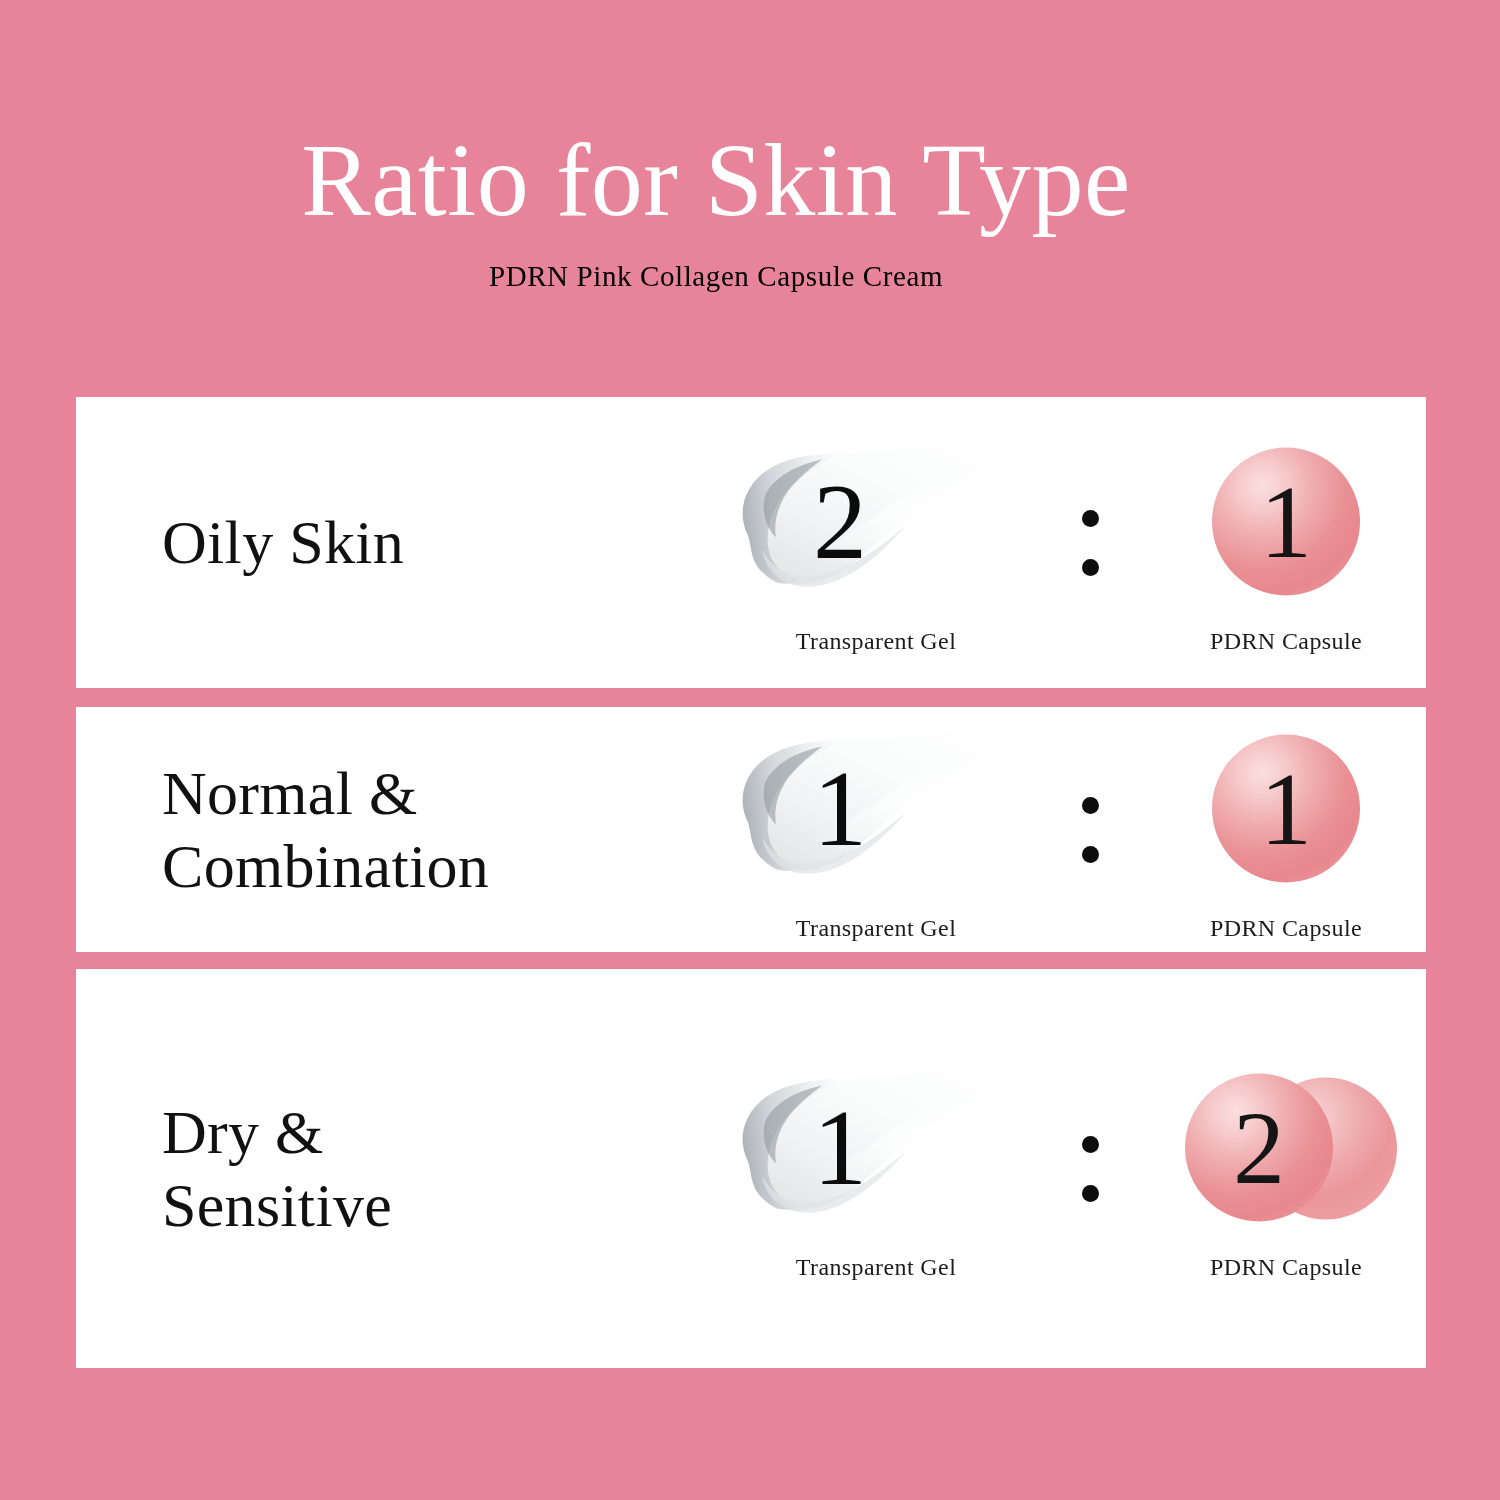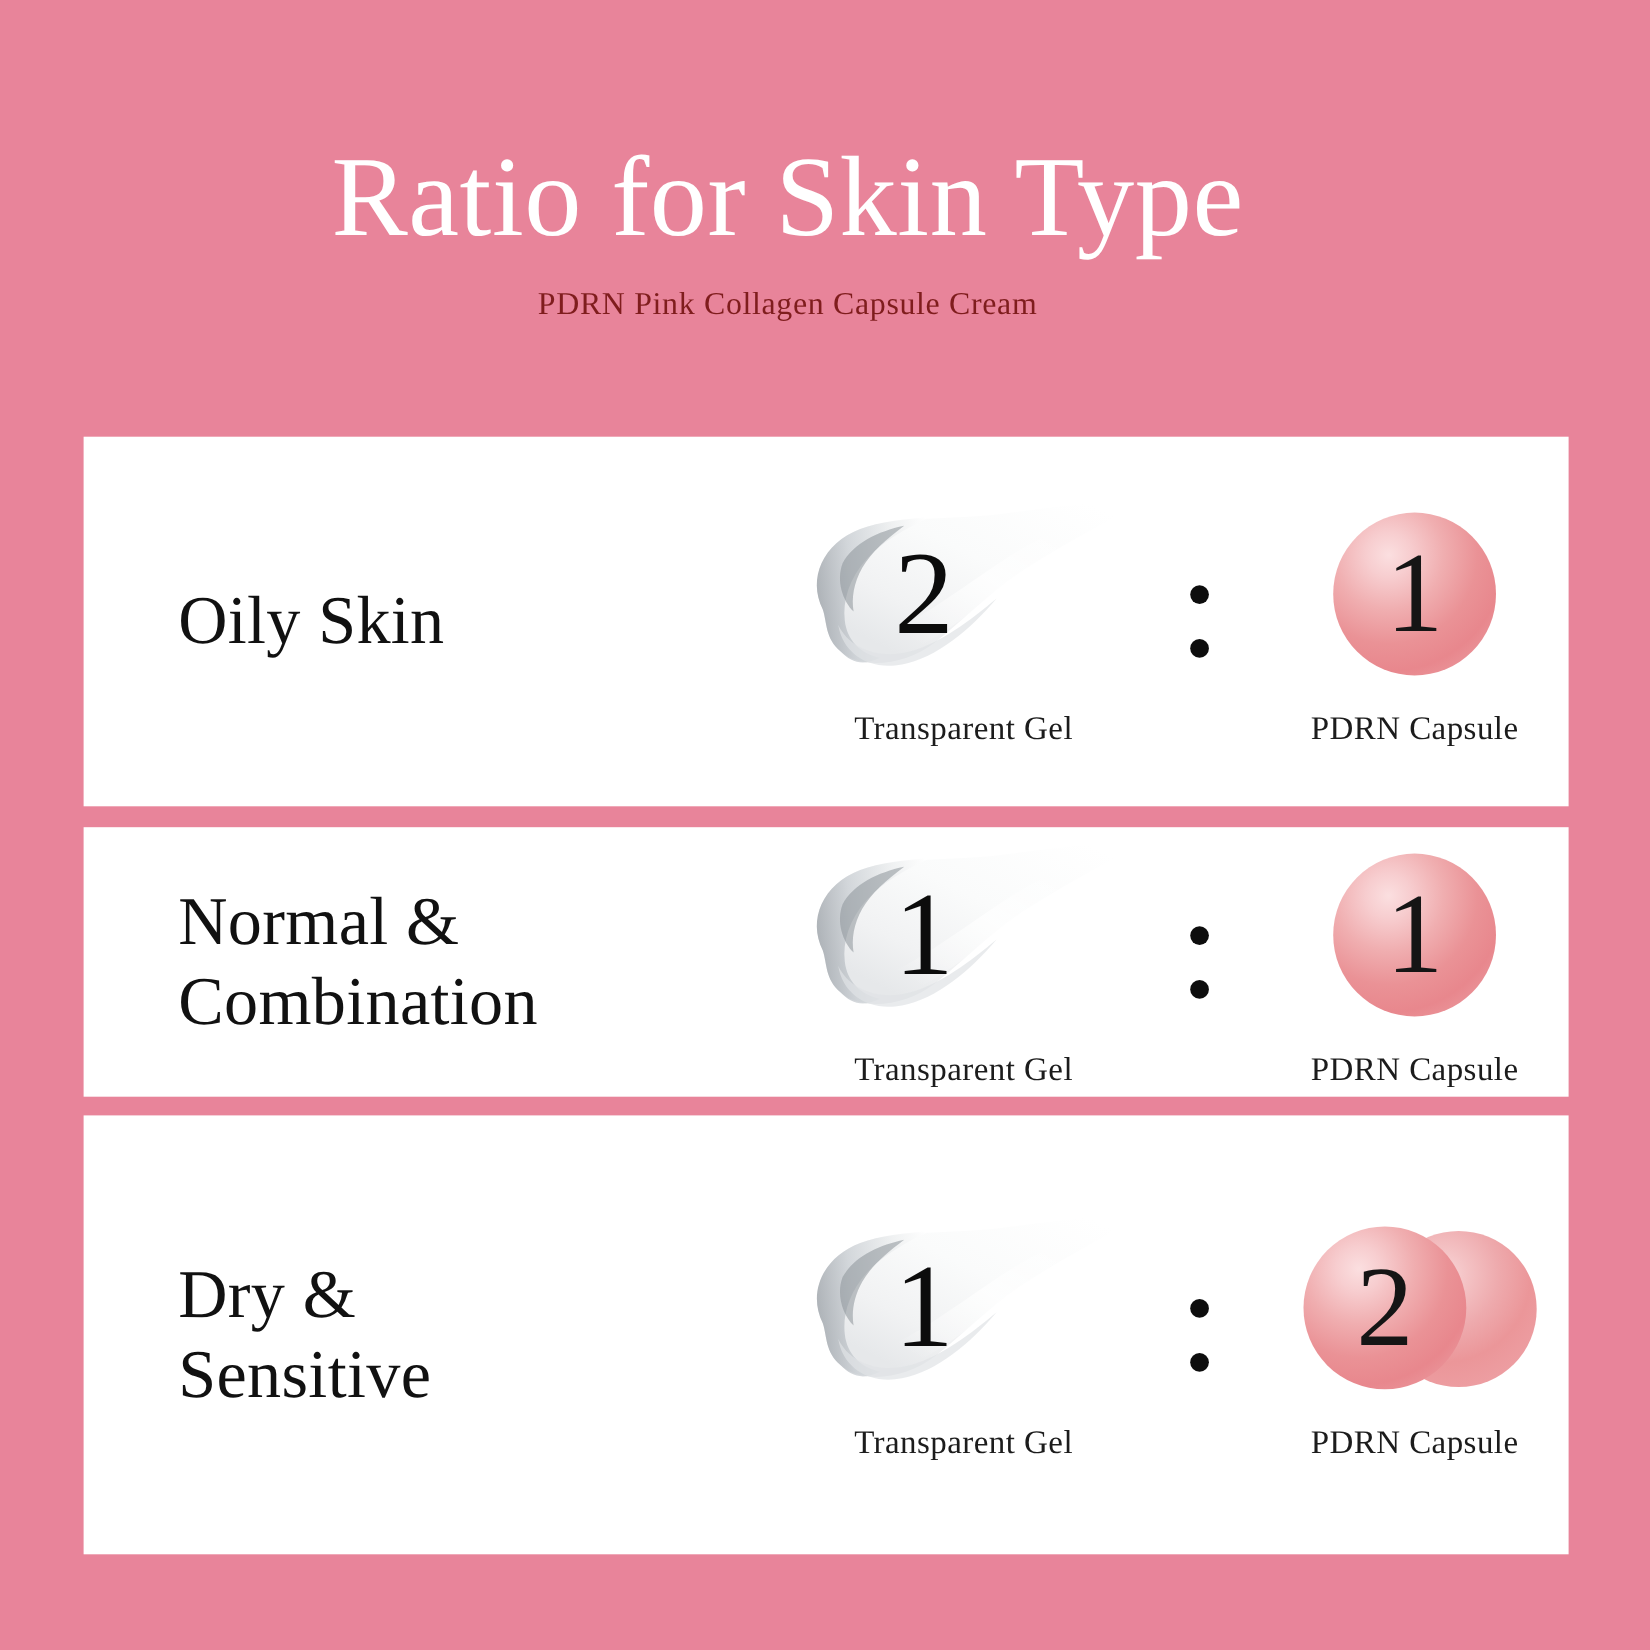--- a/index.html
+++ b/index.html
@@ -39,40 +39,40 @@
     line-height: 1.0;
     color: #ffffff;
     letter-spacing: 0.5px;
   }
   .page-subtitle {
     margin: 0;
     padding-top: 28px;
     font-family: "Liberation Serif", "DejaVu Serif", serif;
     font-size: 29px;
     font-weight: 400;
-    color: #7f1d1d;
+    color: #000000;
     letter-spacing: 0.6px;
   }
 
   
   .rows {
     position: absolute;
     left: 76px;
     top: 397px;
     width: 1350px;
   }
   .row-card {
     position: relative;
     width: 1350px;
     background: #ffffff;
     box-sizing: border-box;
     display: flex;
     align-items: center;
   }
-  .row-card.r1 { height: 336px; margin-bottom: 19px; }
+  .row-card.r1 { height: 291px; margin-bottom: 19px; }
   .row-card.r2 { height: 245px; margin-bottom: 17px; }
   .row-card.r3 { height: 399px; }
 
   .skin-label {
     position: absolute;
     left: 86px;
     top: 50%;
     transform: translateY(-50%);
     font-family: "Liberation Serif", "DejaVu Serif", serif;
     font-size: 62px;
@@ -125,21 +125,21 @@
   .cap-num {
     position: absolute;
     font-family: "Liberation Serif", "DejaVu Serif", serif;
     font-size: 104px;
     color: #151515;
     line-height: 1;
     font-weight: 400;
   }
   .item-caption {
     font-family: "Liberation Serif", "DejaVu Serif", serif;
-    font-size: 30px;
+    font-size: 24px;
     color: #1c1c1c;
     letter-spacing: 0.4px;
     margin-top: 16px;
   }
 
   
   .colon {
     position: absolute;
     left: 1005px;
     top: 50%;

